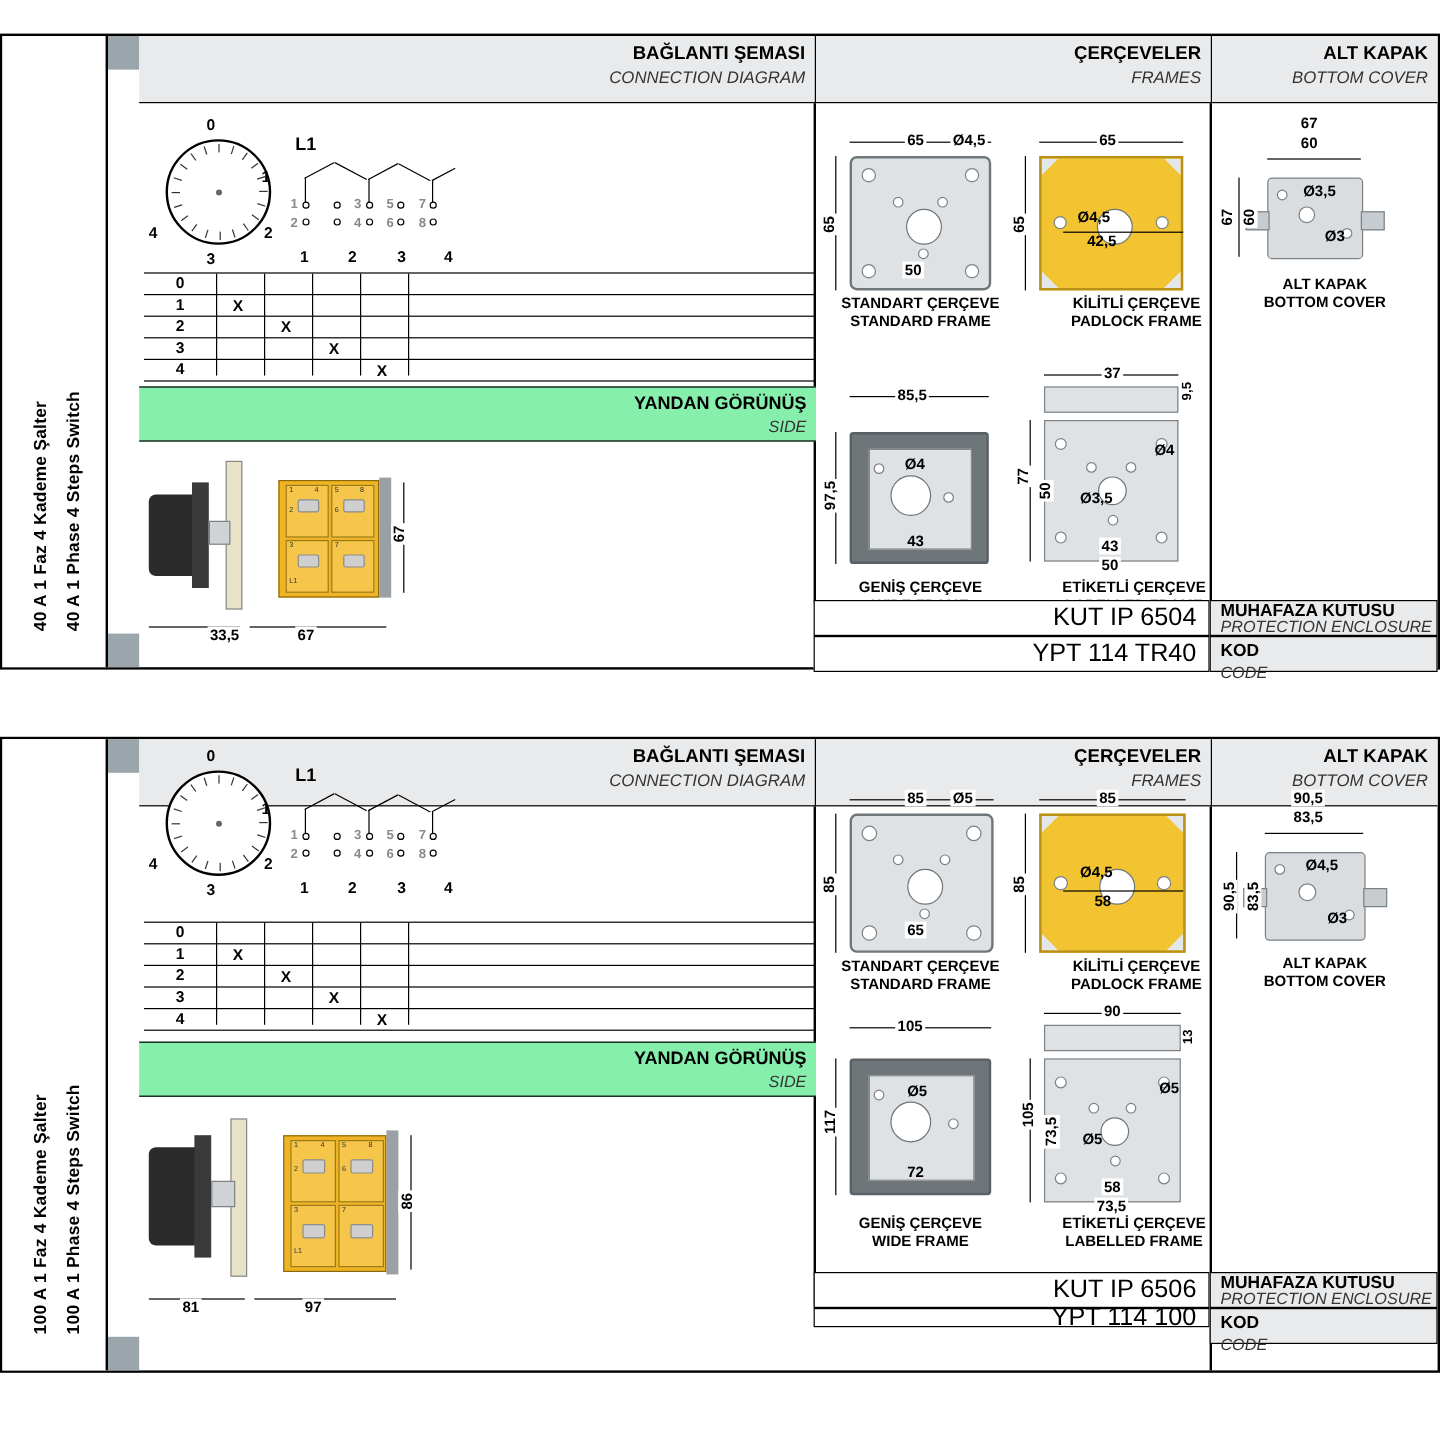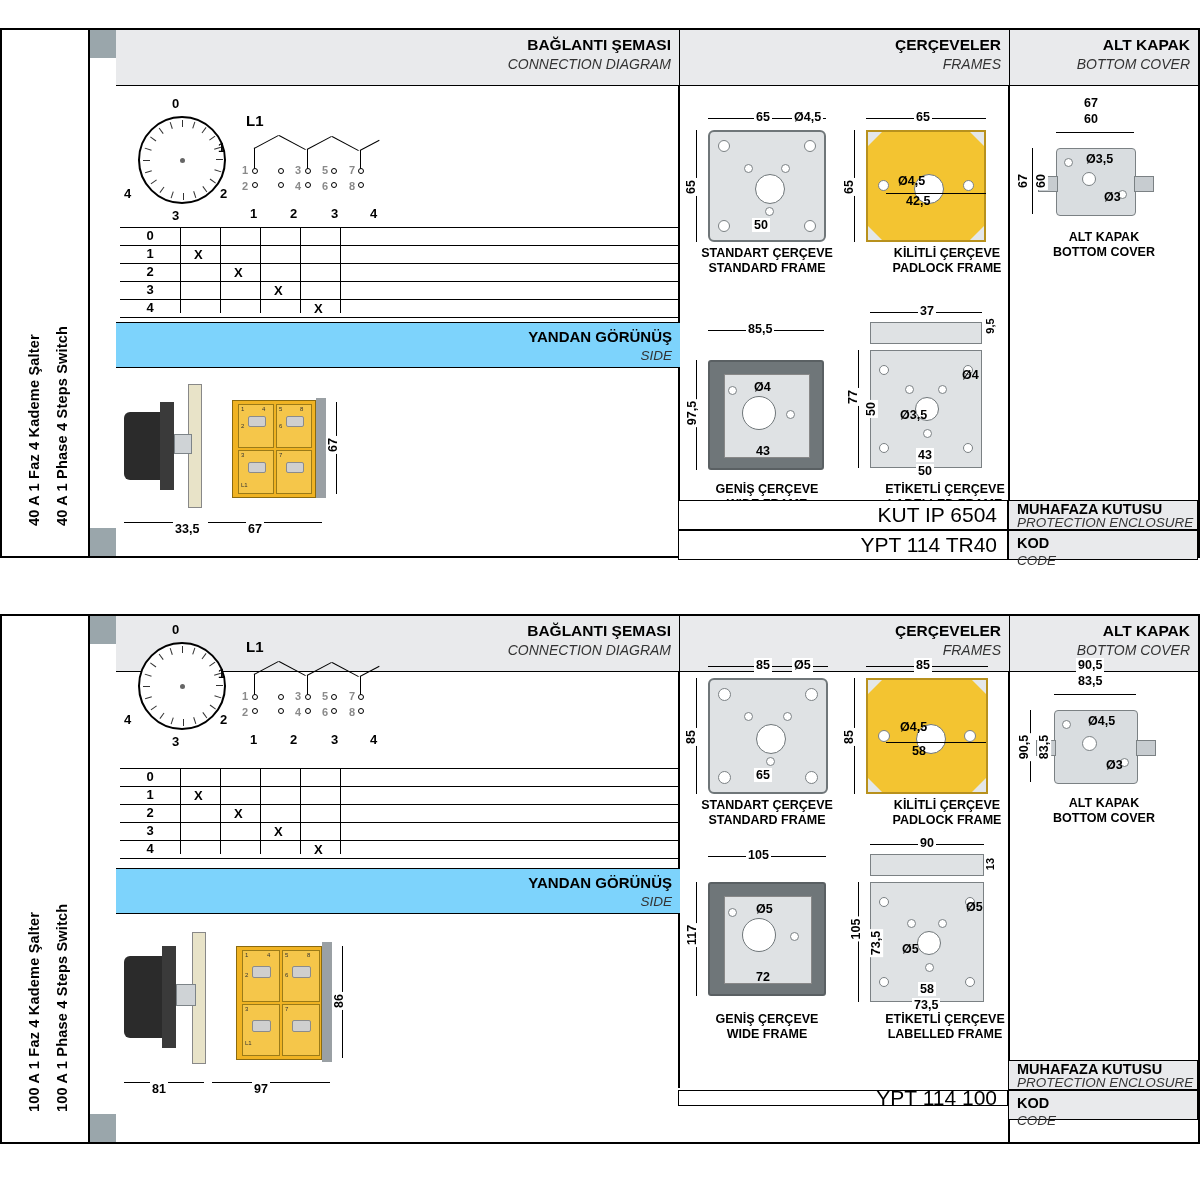--- a/index.html
+++ b/index.html
@@ -40,21 +40,21 @@
   .lbl{position:absolute;font-size:13px;font-weight:bold;}
   .lbl.sm{font-size:11px;font-weight:bold;color:#8a8a8a;}
 
   
   .ttable{position:absolute;border-top:1px solid #000;}
   .trow{position:relative;height:17px;border-bottom:1px solid #000;}
   .trow .rl{position:absolute;left:0;width:60px;text-align:center;font-size:13px;font-weight:bold;}
   .vline{position:absolute;width:1px;background:#000;}
   .xm{position:absolute;font-size:13px;font-weight:bold;}
 
-  .sidebar-title{position:absolute;box-sizing:border-box;background:#7dd3fc;border-top:1.5px solid #000;border-bottom:1.5px solid #000;}
+  .sidebar-title{position:absolute;box-sizing:border-box;background:#86efac;border-top:1.5px solid #000;border-bottom:1.5px solid #000;}
   .sidebar-title .t1{position:absolute;right:8px;top:5px;font-size:15px;font-weight:bold;}
   .sidebar-title .t2{position:absolute;right:8px;top:25px;font-size:13.5px;font-style:italic;color:#333;}
 
   
   .knob{position:absolute;background:#2b2b2b;border-radius:6px 2px 2px 6px;}
   .knob2{position:absolute;background:#3a3a3a;}
   .plate{position:absolute;background:#e8e3c8;border:1px solid #888;}
   .body{position:absolute;background:#f0b323;border:1px solid #8a6a10;}
   .bodysub{position:absolute;background:#f5c64a;border:1px solid #9a7a18;}
   .contact{position:absolute;background:#cfcfcf;border:1px solid #8b8b8b;border-radius:2px;}
@@ -613,20 +613,23 @@
       <div class="dimtxt" style="left:1074px;top:58px;">83,5</div>
       <div class="dim-v" style="left:1028px;top:94px;height:72px;"></div>
       <div class="dimtxt rot" style="left:1008px;top:124px;">90,5</div>
       <div class="dimtxt rot" style="left:1028px;top:124px;">83,5</div>
       <div class="dimtxt" style="left:1084px;top:98px;background:transparent;">Ø4,5</div>
       <div class="dimtxt" style="left:1102px;top:142px;background:transparent;">Ø3</div>
       <div class="cap" style="left:1012px;top:180px;width:180px;">ALT KAPAK</div>
       <div class="cap" style="left:1012px;top:195px;width:180px;">BOTTOM COVER</div>
     </div>
 
+    <div class="foot" style="left:676px;top:444px;width:330px;height:30px;">
+      <div class="big">KUT IP 6506</div>
+    </div>
     <div class="foot grey" style="left:1006px;top:444px;width:190px;height:30px;">
       <div class="l1" style="top:0;">MUHAFAZA KUTUSU</div>
       <div class="l2" style="top:14px;">PROTECTION ENCLOSURE</div>
     </div>
     <div class="foot" style="left:676px;top:474px;width:330px;height:16px;">
       <div class="big">YPT 114 100</div>
     </div>
     <div class="foot grey" style="left:1006px;top:474px;width:190px;height:30px;">
       <div class="k1">KOD</div>
       <div class="k2">CODE</div>

